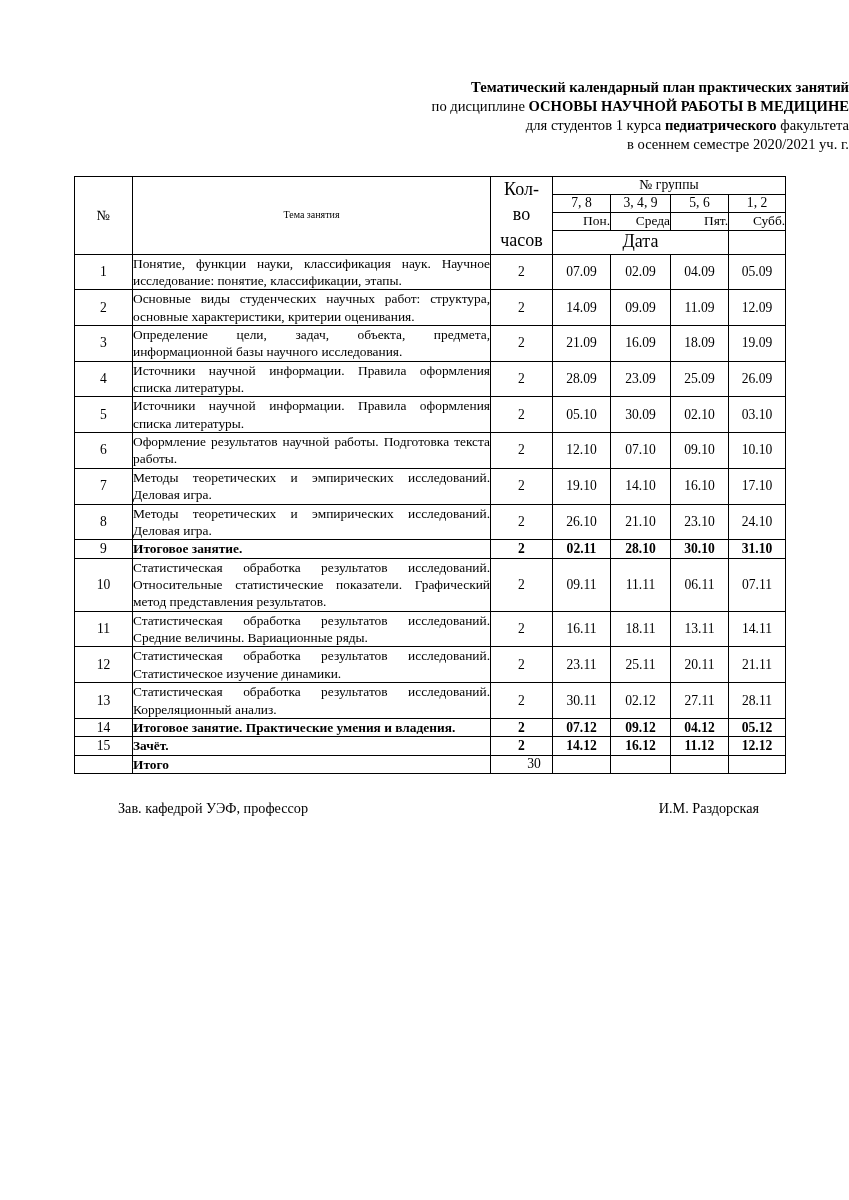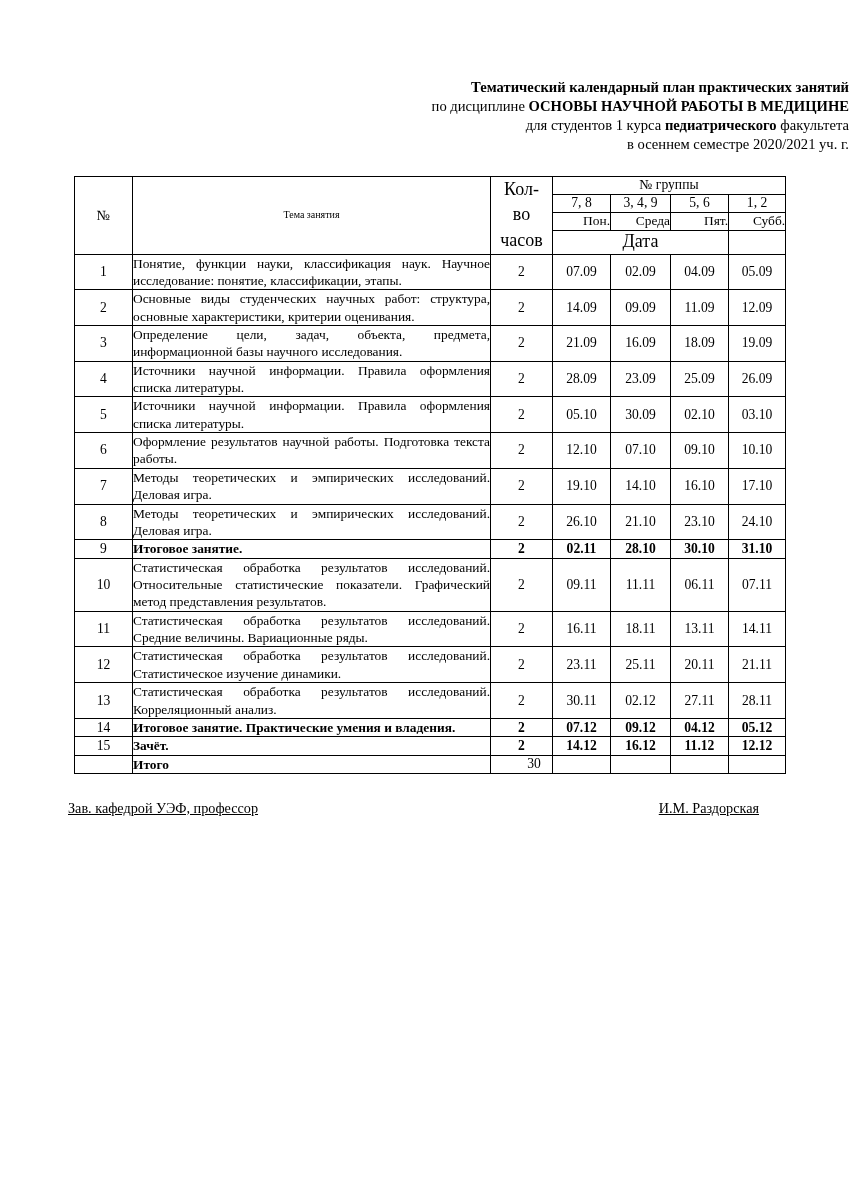--- a/index.html
+++ b/index.html
@@ -99,26 +99,25 @@
   }
   tr.bold .c-topic,
   tr.bold .c-hrs,
   tr.bold .c-dt { font-weight: bold; }
   tr.total .c-topic { font-weight: bold; text-align: left; text-align-last: left; }
   tr.total .c-hrs { font-weight: normal; padding-left: 25px; }
 
   
   .signature {
     margin-top: 26px;
-    padding-left: 68px;
+    padding-left: 118px;
     padding-right: 90px;
     font-size: 14.2px;
     display: flex;
     justify-content: space-between;
-    text-decoration: underline;
   }
   .sig-left, .sig-right { white-space: nowrap; }
 </style>
 </head>
 <body>
 
 <div class="page">
 
   <div class="title-block">
     <div class="title-line t-bold">Тематический календарный план практических занятий</div>

